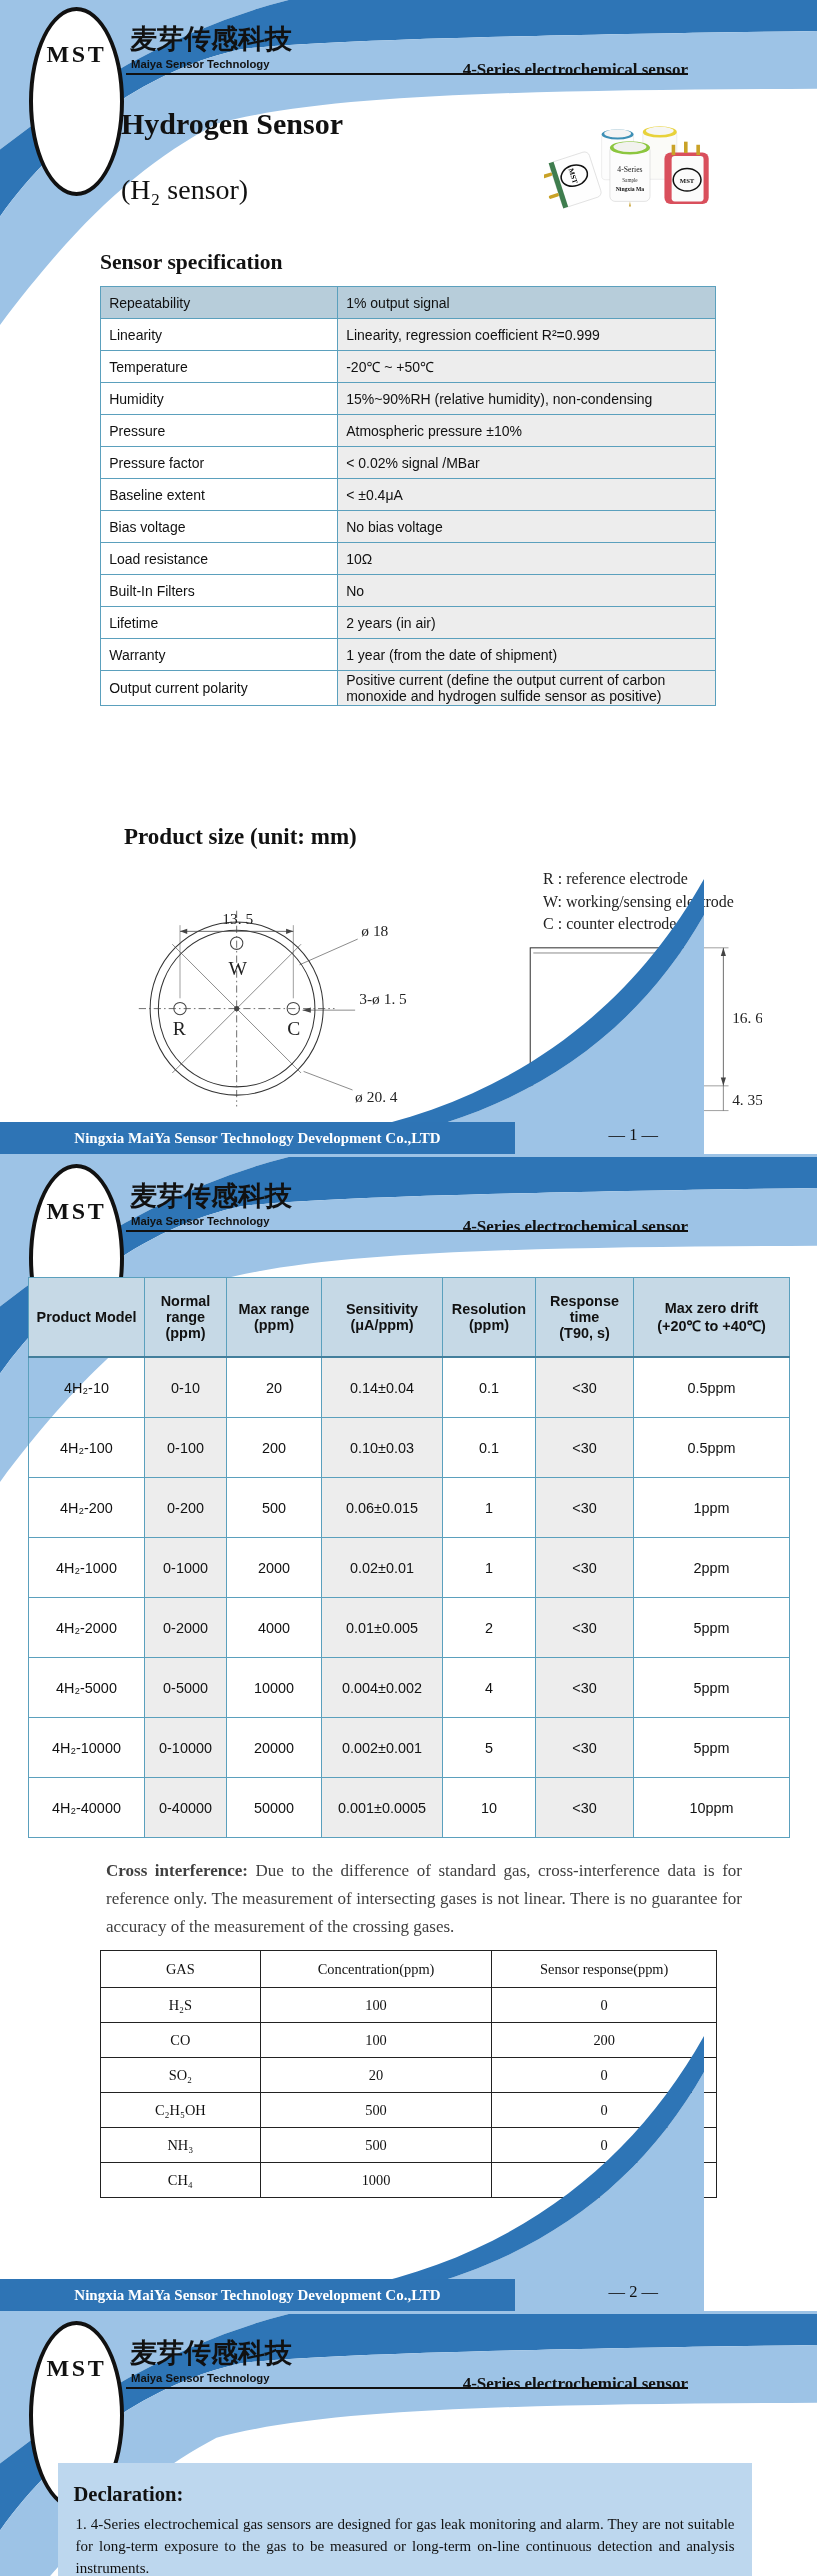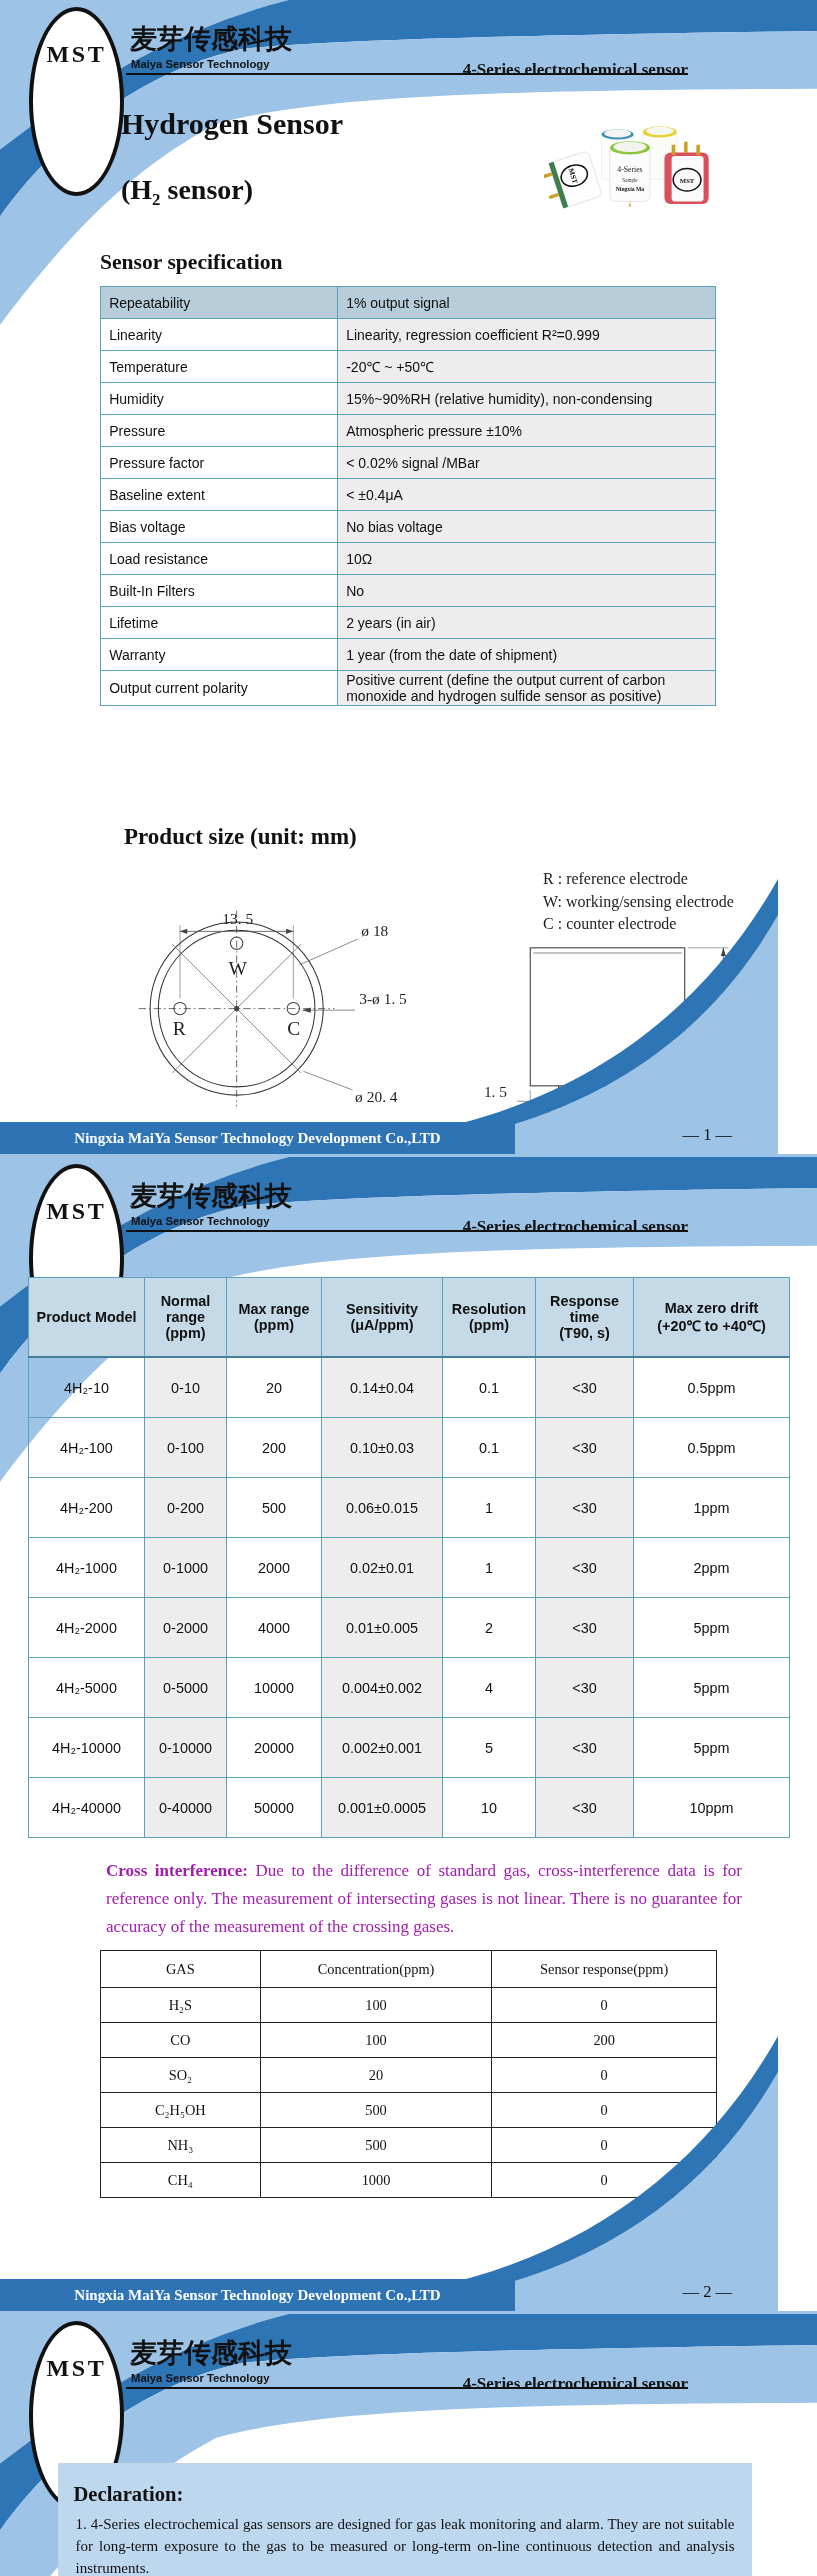--- a/index.html
+++ b/index.html
@@ -17,48 +17,48 @@
     letter-spacing:2.6px;font-family:"Liberation Serif",serif;}
   .brand-cn{position:absolute;left:130px;top:25px;font-size:27px;font-weight:bold;
     font-family:"Liberation Sans",sans-serif;line-height:1.1;}
   .brand-en{position:absolute;left:131px;top:58px;font-size:11.3px;font-weight:bold;
     font-family:"Liberation Sans",sans-serif;}
   .series-lbl{position:absolute;left:309px;top:60px;width:379px;text-align:right;
     font-size:17px;font-weight:600;font-family:Liberation Serif, serif;}
   .hdr-rule{position:absolute;left:126px;top:73px;width:562px;height:1.5px;background:#111;}
 
   
-  .footer{position:absolute;left:0;bottom:0;width:778px;height:278px;}
+  .footer{position:absolute;left:0;bottom:0;width:704px;height:278px;}
   .foot-strip{position:absolute;left:0;bottom:0;width:818px;height:3.1px;background:#9dc3e6;}
   .foot-band{position:absolute;left:0;bottom:3.1px;width:515px;height:32px;background:#2e74b5;
     color:#fff;font-weight:bold;font-size:15px;line-height:32px;text-align:center;}
   .foot-swoosh{position:absolute;right:0;bottom:0;width:361px;height:278px;}
   .page-num{position:absolute;right:46px;bottom:12.4px;font-size:16.5px;color:#111;z-index:3;}
 
   
   .t1{left:121px;top:107px;font-size:30px;font-weight:bold;}
-  .t2{left:121px;top:174px;font-size:28px;font-weight:bold;}
+  .t2{left:121px;top:174px;font-size:28px;font-weight:normal;}
   .spec-h{left:100px;top:250px;font-size:21.6px;font-weight:bold;}
   table{border-collapse:collapse;}
   .spec-tbl{position:absolute;left:100px;top:286px;width:616px;
     font-family:"Liberation Sans",sans-serif;font-size:14px;}
   .spec-tbl td{border:1.5px solid #5ba0bd;height:29px;padding:1px 2.1px 1px 8.2px;vertical-align:middle;}
   .spec-tbl td.val{background:#ededed;}
   .spec-tbl tr.hdr td{background:#b7cdda;}
   .size-h{left:124px;top:824px;font-size:23px;font-weight:bold;}
 
   
   .models-tbl{position:absolute;left:28px;top:120px;width:761px;table-layout:fixed;
     font-family:"Liberation Sans",sans-serif;font-size:14.4px;text-align:center;}
   .models-tbl th{border:1.5px solid #5ba0bd;background:#c6d9e6;height:76px;font-size:14.4px;
     font-weight:bold;white-space:pre-line;vertical-align:middle;border-bottom:2.6px solid #437f9c;}
   .models-tbl td{border:1.5px solid #5ba0bd;height:57px;vertical-align:middle;}
   .models-tbl td.stripe{background:#ededed;}
   .note{position:absolute;left:106px;top:700px;width:636px;font-size:17px;line-height:28px;
-    color:#a21caf;text-align:justify;}
+    color:#404040;text-align:justify;}
   .note b{font-weight:bold;}
   .gas-tbl{position:absolute;left:100px;top:793px;width:617px;font-size:14.4px;text-align:center;}
   .gas-tbl th{border:1.5px solid #222;height:34px;font-weight:normal;vertical-align:middle;margin-left:20px;}
   .gas-tbl td{border:1.5px solid #222;height:32px;vertical-align:middle;}
 
   
   .decl-box{position:absolute;left:58px;top:149px;width:694px;height:361px;background:#bdd7ee;}
   .decl-box h2{margin:19.6px 0 7.2px 15.5px;font-size:20.6px;}
   .decl-items{margin:0 17.5px;font-size:15px;line-height:22px;text-align:justify;}
   .decl-items p{margin:0 0 1px 0;}

